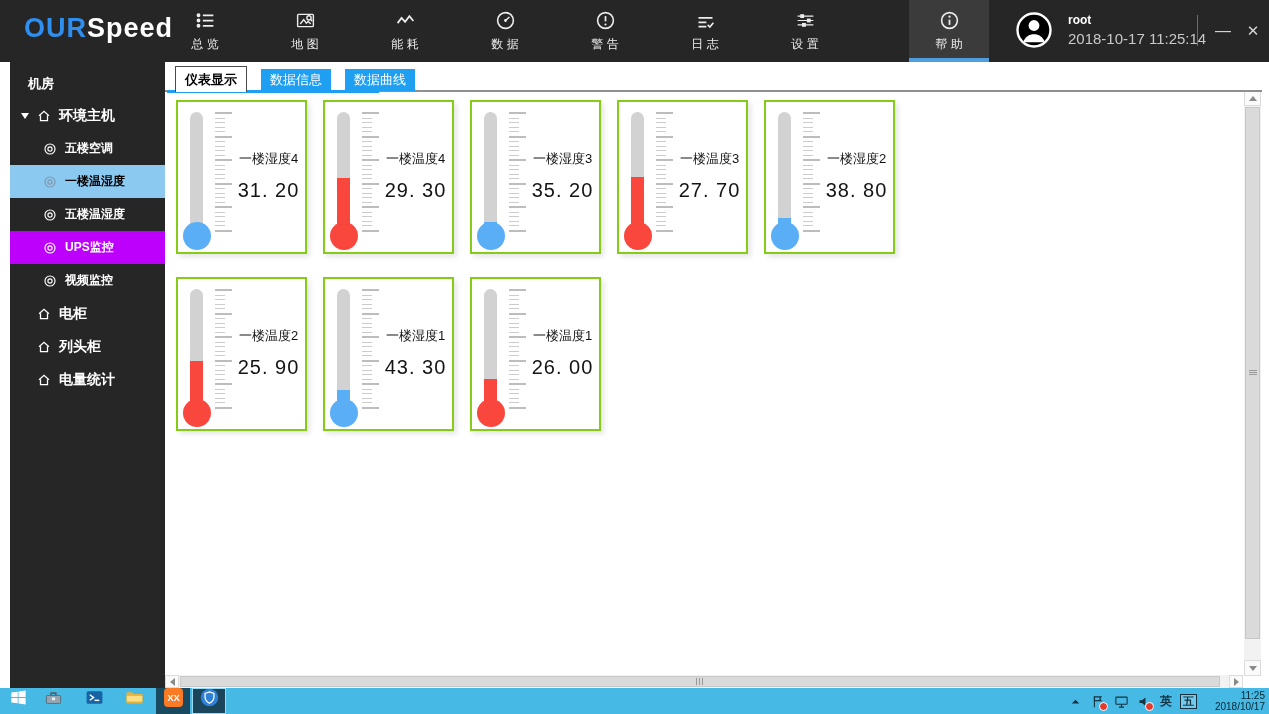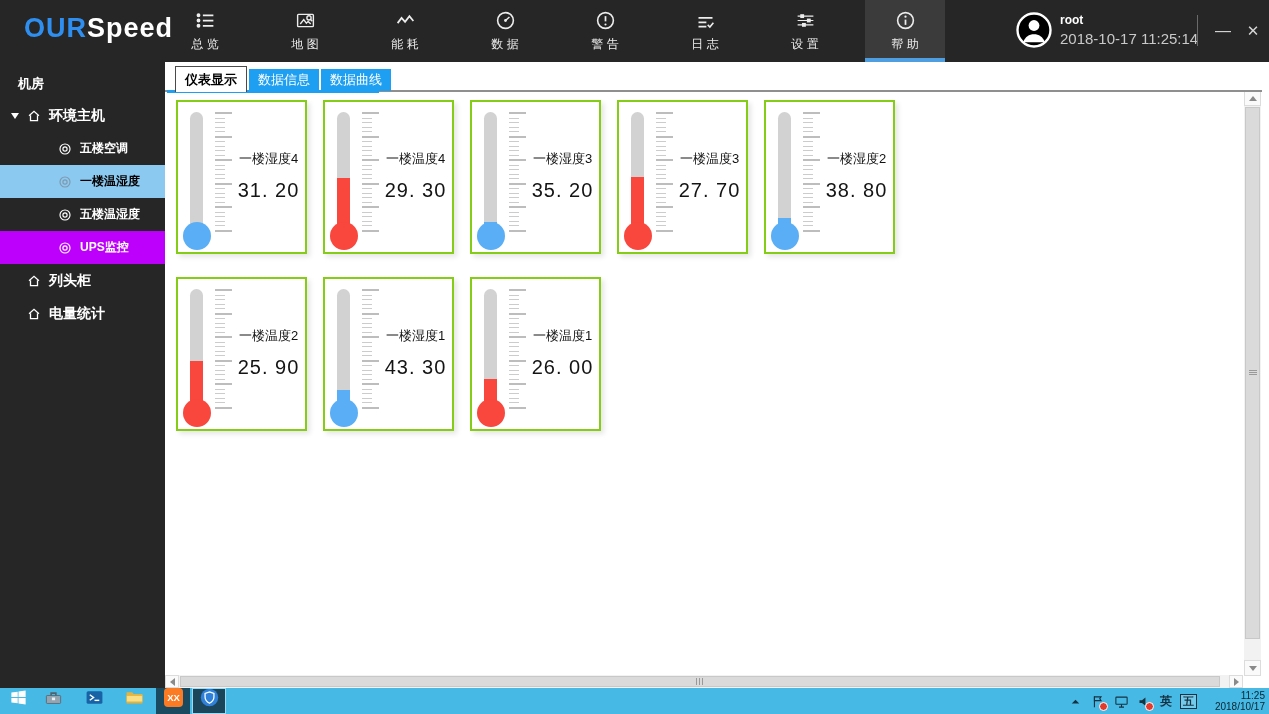--- a/index.html
+++ b/index.html
@@ -8,51 +8,51 @@
   svg{display:block;}
 
   
   .topbar{position:absolute;left:0;top:0;width:1269px;height:62px;background:#262626;}
   .logo{position:absolute;left:24px;top:13px;font-size:27px;font-weight:bold;letter-spacing:1px;white-space:nowrap;}
   .logo .our{color:#2e8ff0;}
   .logo .speed{color:#ffffff;}
   .nav{position:absolute;left:165px;top:0;height:62px;display:flex;gap:20px;}
   .nav-item{width:80px;height:62px;box-sizing:border-box;display:flex;flex-direction:column;align-items:center;
             justify-content:center;gap:5px;color:#ededed;cursor:pointer;}
-  .nav-item.active{background:#3b3b3b;border-bottom:4px solid #4f9ee0;padding-top:4px;}
+  .nav-item.active{background:#3b3b3b;border-bottom:4px solid #4f9ee0;padding-top:4px;margin-left:44px;}
   .nav-icon{width:21px;height:21px;}
   .nav-icon svg{width:21px;height:21px;}
   .nav-label{font-size:12px;white-space:nowrap;}
-  .userbox{position:absolute;left:1016px;top:12px;display:flex;align-items:center;gap:8px;cursor:pointer;}
+  .userbox{position:absolute;left:1016px;top:12px;display:flex;align-items:center;gap:16px;cursor:pointer;}
   .avatar{width:36px;height:36px;display:block;}
   .avatar svg{width:36px;height:36px;}
   .uname{color:#ffffff;font-size:12px;font-weight:bold;}
   .udate{color:#c9c9c9;font-size:15px;margin-top:3px;white-space:nowrap;}
   .winsep{position:absolute;left:1197px;top:15px;width:1px;height:31px;background:#6a6a6a;}
   .winbtn{position:absolute;top:0;width:34px;height:62px;display:flex;align-items:center;justify-content:center;
           color:#d6d6d6;font-size:16px;cursor:pointer;}
   .winbtn.min{left:1206px;}
   .winbtn.close{left:1236px;font-size:15px;}
 
   
-  .sidebar{position:absolute;left:0;top:62px;width:183px;height:626px;background:#262626;}
+  .sidebar{position:absolute;left:10px;top:62px;width:183px;height:626px;background:#262626;}
   .sb-header{padding:13px 0 6px 18px;color:#fff;font-size:13px;font-weight:bold;}
   .sb-row{position:relative;height:33px;display:flex;align-items:center;color:#fff;font-weight:bold;cursor:pointer;}
   .sb-row.group{padding-left:27px;font-size:14px;gap:8px;}
-  .sb-row.sub{padding-left:58px;font-size:12px;gap:8px;}
+  .sb-row.sub{padding-left:33px;font-size:12px;gap:8px;}
   .sb-arrow{position:absolute;left:11px;top:14px;width:0;height:0;border:4px solid transparent;border-top:6px solid #ffffff;}
   .sb-ico{width:14px;height:14px;color:#fff;}
   .sb-ico svg{width:14px;height:14px;}
   .sb-row.selected-blue{background:#8cc9f0;color:#000000;}
   .sb-row.selected-blue .sb-ico{color:#7f99ae;}
   .sb-row.selected-magenta{background:#bd00fb;color:#ffffff;}
 
   
   .content{position:absolute;left:165px;top:62px;width:1104px;height:626px;background:#ffffff;}
-  .tabstrip{position:absolute;left:10px;top:4px;display:flex;gap:2px;z-index:3;}
+  .tabstrip{position:absolute;left:10px;top:4px;display:flex;gap:14px;z-index:3;}
   .tab{height:22px;margin-top:3px;padding:0 9px;background:#1e9ff2;color:#ffffff;font-size:13px;
        display:flex;align-items:center;cursor:pointer;}
   .tab.active{height:25px;margin-top:0;background:#ffffff;color:#000;border:1px solid #4a4a4a;border-bottom:none;
        font-weight:bold;}
   .pane-line{position:absolute;left:0;top:28px;width:1097px;height:2px;background:#8f8f8f;z-index:1;}
   .tab-underline{position:absolute;left:2px;top:28px;width:212px;height:3px;background:#1e9ff2;z-index:2;}
   .grid{position:absolute;left:11px;top:38px;width:860px;display:flex;flex-wrap:wrap;column-gap:16px;row-gap:23px;}
 
   .card{position:relative;width:127px;height:150px;background:#fff;border:2px solid #84cc16;
         box-shadow:3px 3px 5px rgba(0,0,0,0.10);}
@@ -257,20 +257,38 @@
         </div>
         <div class="sb-row sub selected-magenta">
           <span class="sb-ico">
             <svg viewBox="0 0 24 24" fill="none" stroke="currentColor" stroke-width="2">
               <circle cx="12" cy="12" r="8.6"></circle>
               <circle cx="12" cy="12" r="3.6"></circle>
             </svg>
           </span>
           <span>UPS监控</span>
         </div>
+        <div class="sb-row sub">
+          <span class="sb-ico">
+            <svg viewBox="0 0 24 24" fill="none" stroke="currentColor" stroke-width="2">
+              <circle cx="12" cy="12" r="8.6"></circle>
+              <circle cx="12" cy="12" r="3.6"></circle>
+            </svg>
+          </span>
+          <span>视频监控</span>
+        </div>
+        <div class="sb-row group">
+          <span class="sb-ico">
+            <svg viewBox="0 0 24 24" fill="none" stroke="currentColor" stroke-width="2.2">
+              <path d="M3.5 11.5L12 4l8.5 7.5"></path>
+              <path d="M6 10.5V20h12v-9.5"></path>
+            </svg>
+          </span>
+          <span>电柜</span>
+        </div>
         <div class="sb-row group">
           <span class="sb-ico">
             <svg viewBox="0 0 24 24" fill="none" stroke="currentColor" stroke-width="2.2">
               <path d="M3.5 11.5L12 4l8.5 7.5"></path>
               <path d="M6 10.5V20h12v-9.5"></path>
             </svg>
           </span>
           <span>列头柜</span>
         </div>
         <div class="sb-row group">

